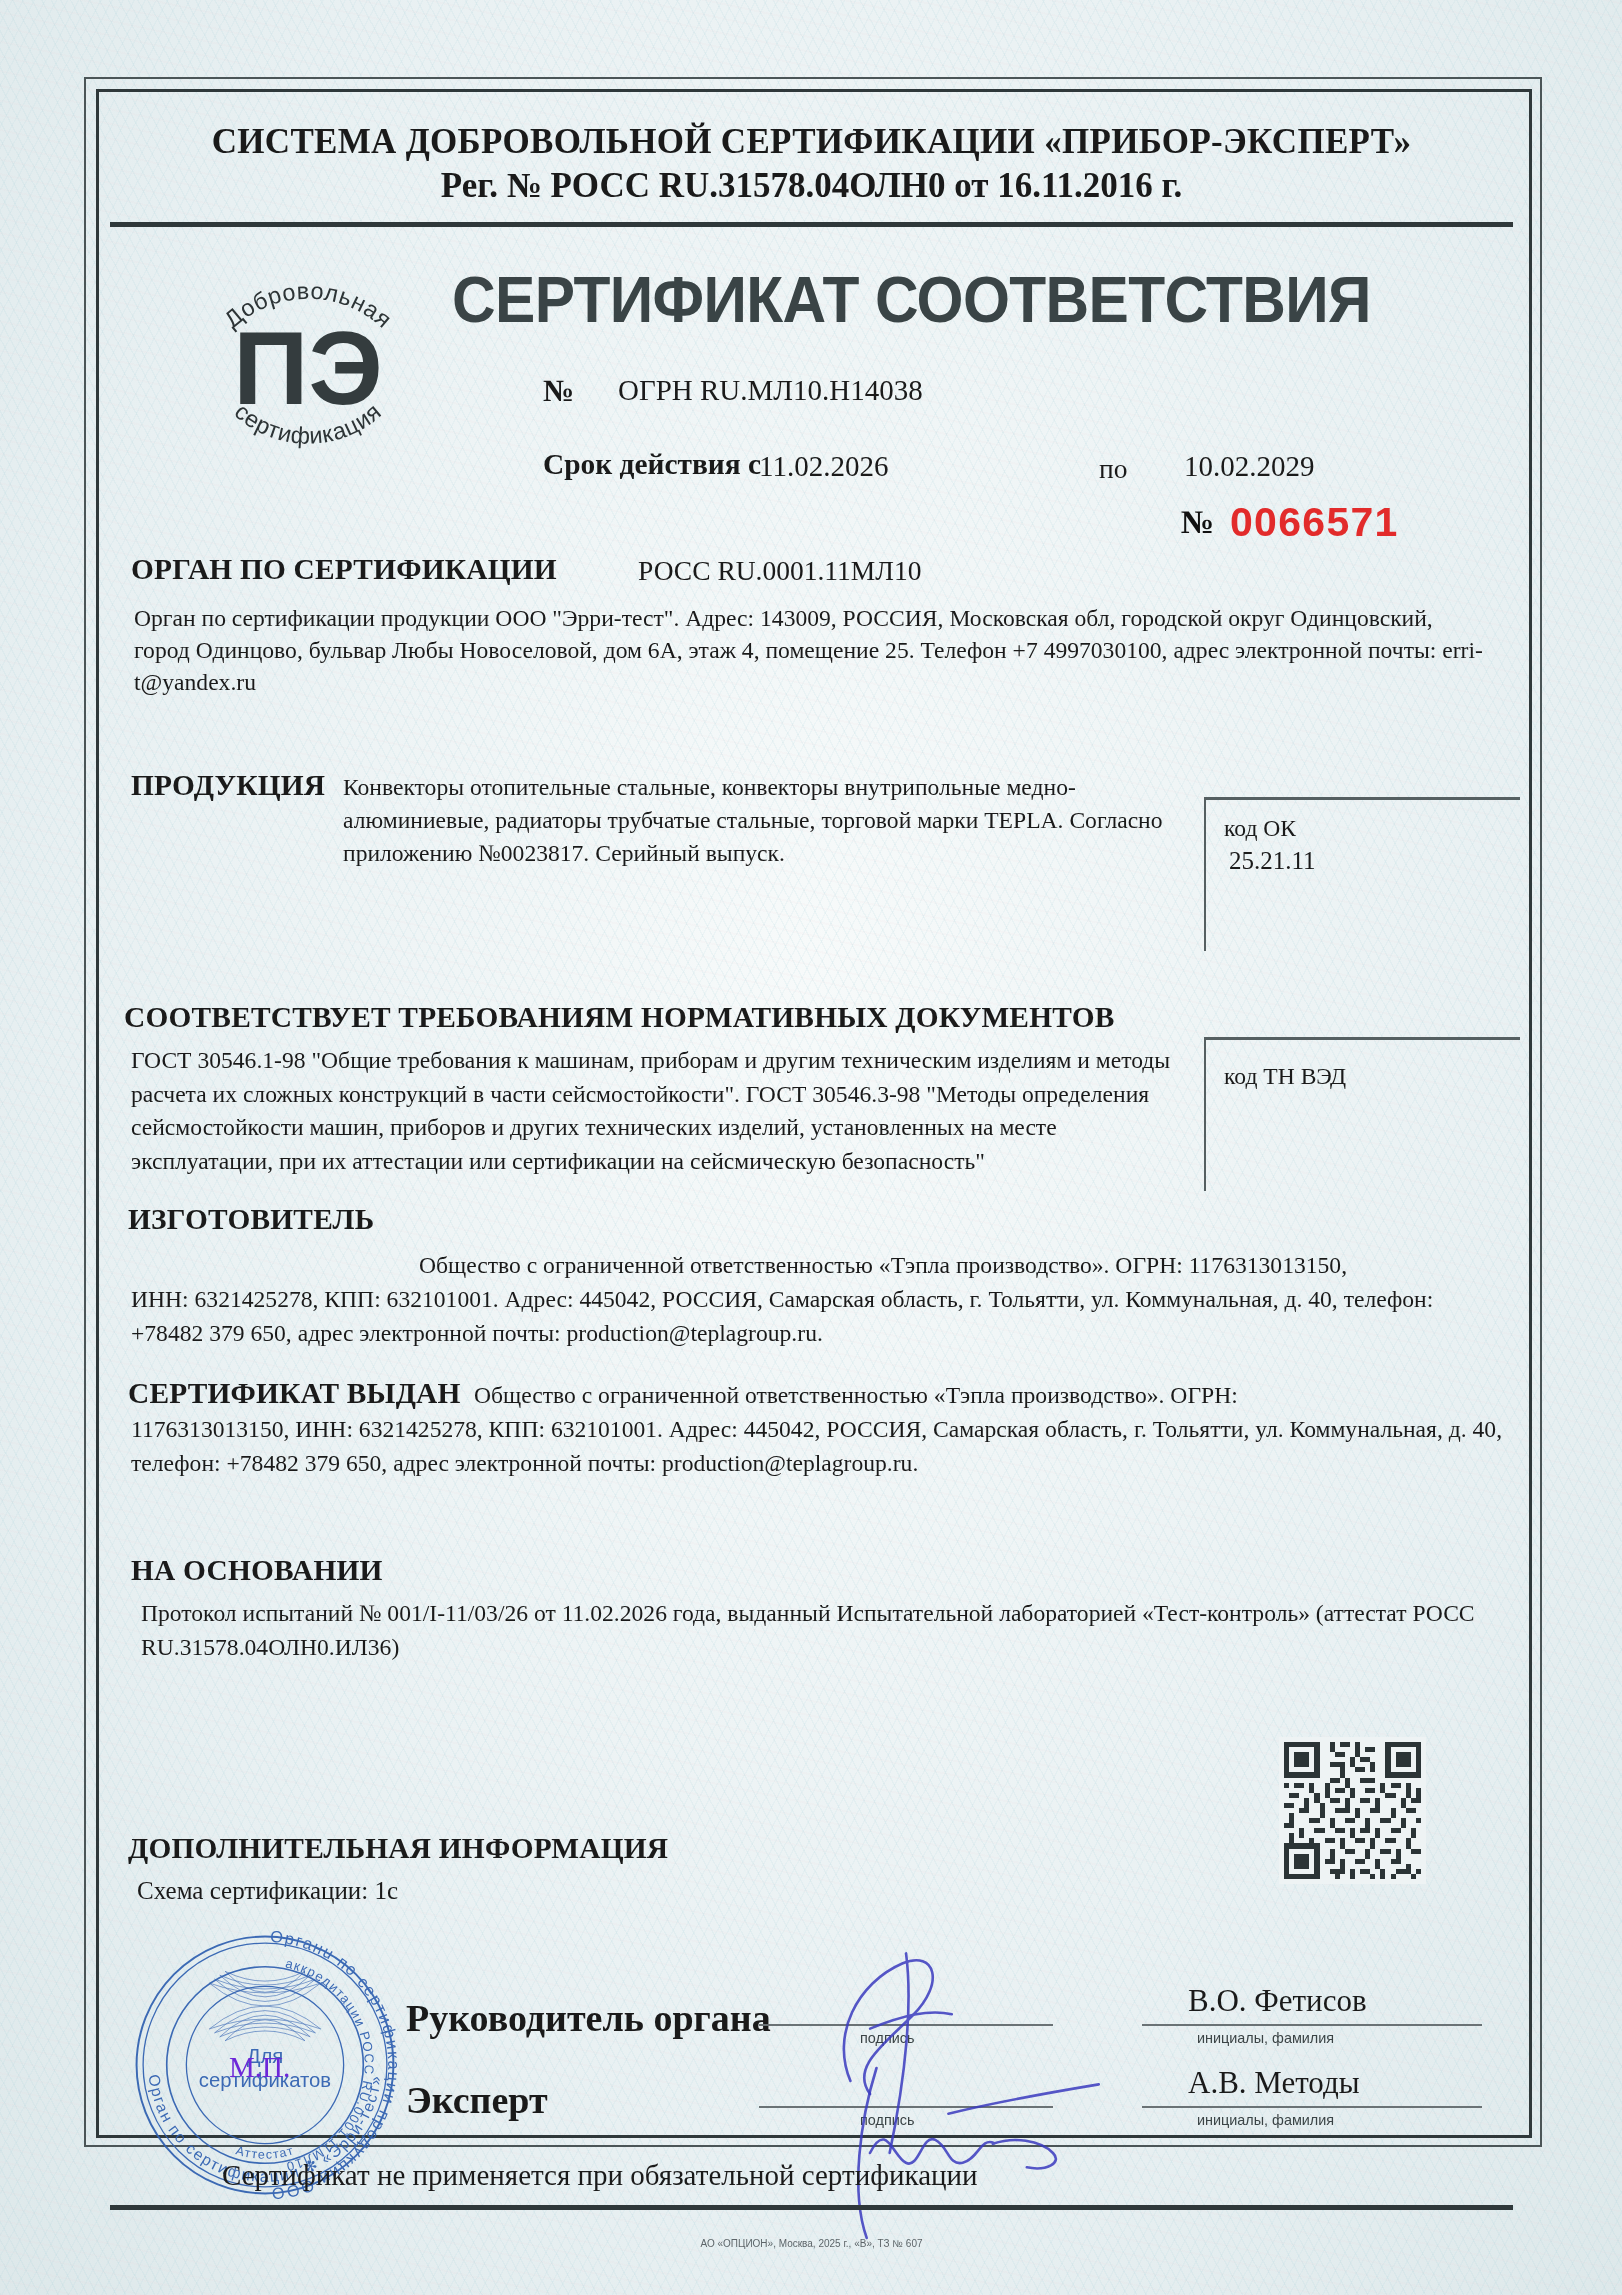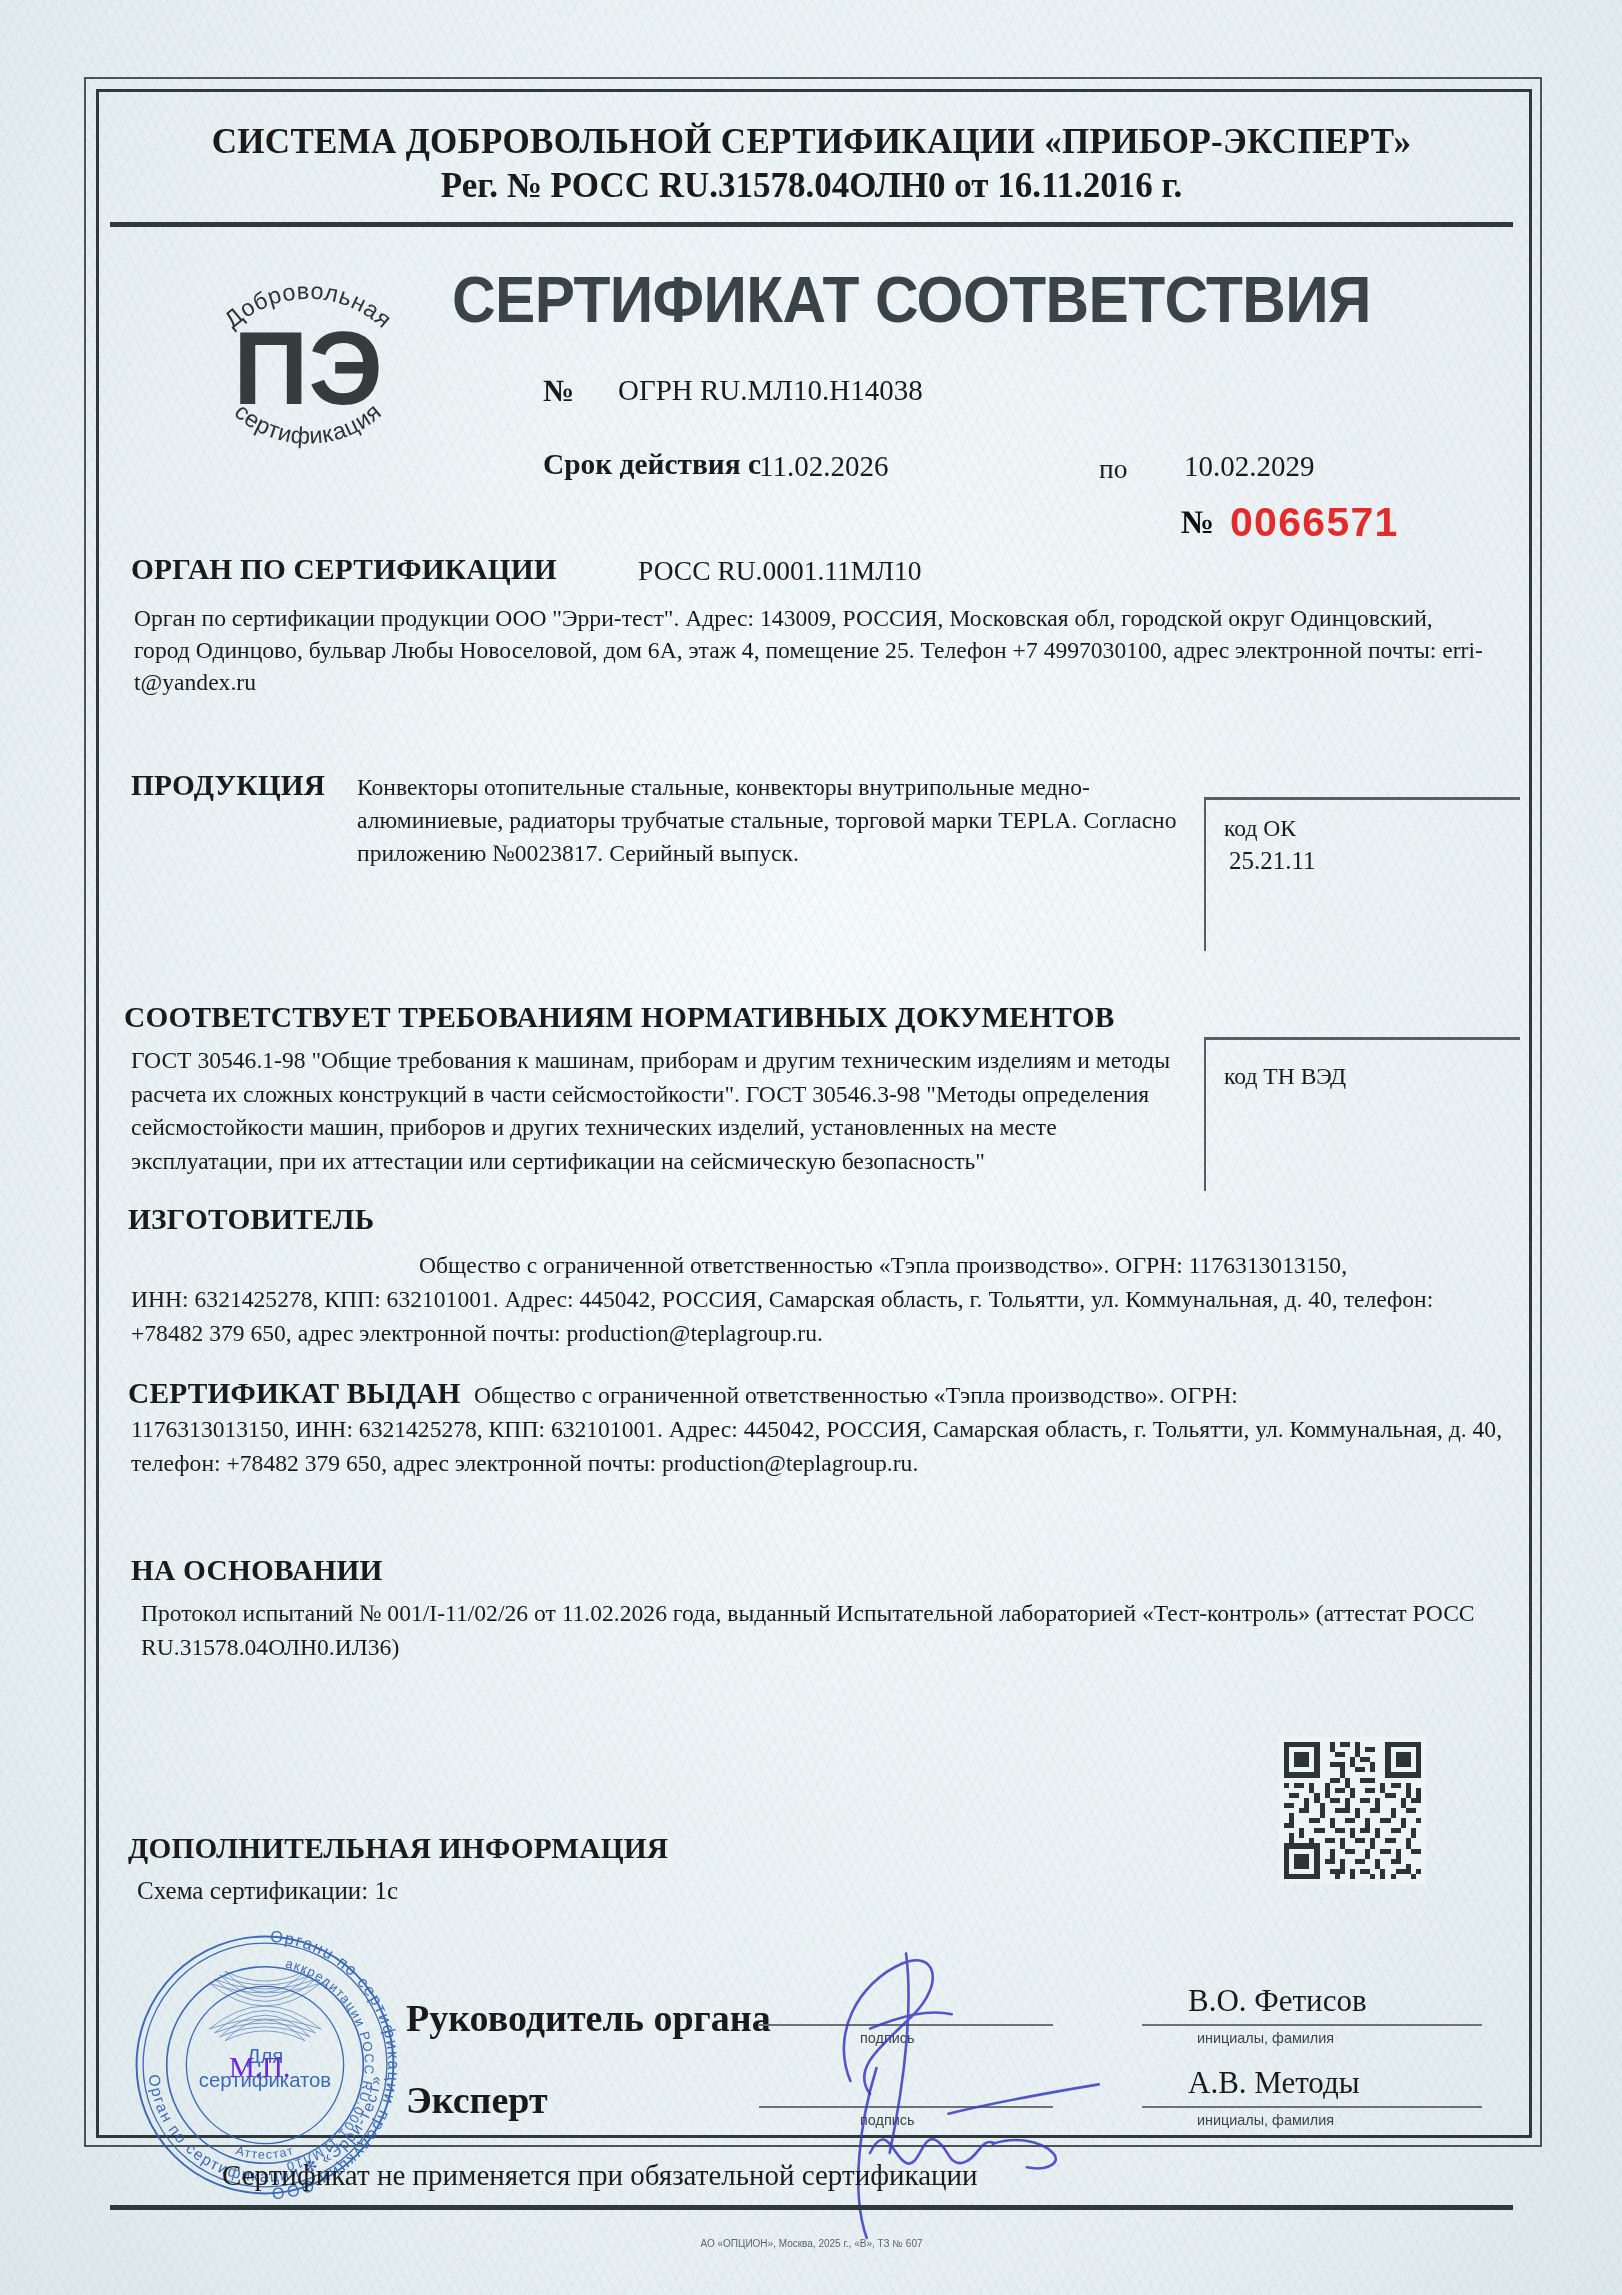--- a/index.html
+++ b/index.html
@@ -73,21 +73,21 @@
 
   
   .sec-head{font-size:29.4px;font-weight:bold;letter-spacing:0.2px;}
   .body-txt{font-size:23.6px;line-height:1.36;}
 
   .organ-head{left:131px;top:553px;}
   .organ-code{left:638px;top:555px;font-size:27.5px;}
   .organ-body{left:134px;top:602px;width:1355px;}
 
   .prod-head{left:131px;top:769px;}
-  .prod-body{left:357px;top:771px;width:828px;font-size:23.6px;line-height:1.40;}
+  .prod-body{left:343px;top:771px;width:828px;font-size:23.6px;line-height:1.40;}
   .codeok-box{
     left:1204px;top:797px;width:314px;height:151px;
     border-top:3.3px solid #555f61;border-left:2.6px solid #555f61;
   }
   .codeok-l1{left:1224px;top:815px;font-size:23.6px;}
   .codeok-l2{left:1229px;top:847px;font-size:25px;}
 
   .norm-head{left:124px;top:1001px;}
   .norm-body{left:131px;top:1044px;width:1047px;font-size:23.6px;line-height:1.42;}
   .codetn-box{
@@ -202,21 +202,21 @@
 
   <div class="abs sec-head izg-head">ИЗГОТОВИТЕЛЬ</div>
   <div class="abs izg-body">Общество с ограниченной ответственностью «Тэпла производство». ОГРН: 1176313013150,</div>
   <div class="abs izg-body2">ИНН: 6321425278, КПП: 632101001. Адрес: 445042, РОССИЯ, Самарская область, г. Тольятти, ул. Коммунальная, д. 40, телефон: +78482 379 650, адрес электронной почты: production@teplagroup.ru.</div>
 
   <div class="abs sec-head vyd-head">СЕРТИФИКАТ ВЫДАН</div>
   <div class="abs vyd-body">Общество с ограниченной ответственностью «Тэпла производство». ОГРН:</div>
   <div class="abs vyd-body2">1176313013150, ИНН: 6321425278, КПП: 632101001. Адрес: 445042, РОССИЯ, Самарская область, г. Тольятти, ул. Коммунальная, д. 40, телефон: +78482 379 650, адрес электронной почты: production@teplagroup.ru.</div>
 
   <div class="abs sec-head osn-head">НА ОСНОВАНИИ</div>
-  <div class="abs osn-body">Протокол испытаний № 001/I-11/02/26 от 11.02.2026 года, выданный Испытательной лабораторией «Тест-контроль» (аттестат РОСС RU.31578.04ОЛН0.ИЛ36)</div>
+  <div class="abs osn-body">Протокол испытаний № 001/I-11/03/26 от 11.02.2026 года, выданный Испытательной лабораторией «Тест-контроль» (аттестат РОСС RU.31578.04ОЛН0.ИЛ36)</div>
 
   <div class="abs qr">
     <svg width="147" height="147" viewBox="0 0 29 29" shape-rendering="crispEdges">
       <rect width="29" height="29" fill="#eef3f4"></rect>
       <g fill="#2b3436">
         <rect x="1" y="1" width="7" height="1"></rect>
           <rect x="1" y="7" width="7" height="1"></rect>
         <rect x="1" y="1" width="1" height="7"></rect>
           <rect x="7" y="1" width="1" height="7"></rect>
         <rect x="3" y="3" width="3" height="3"></rect>

